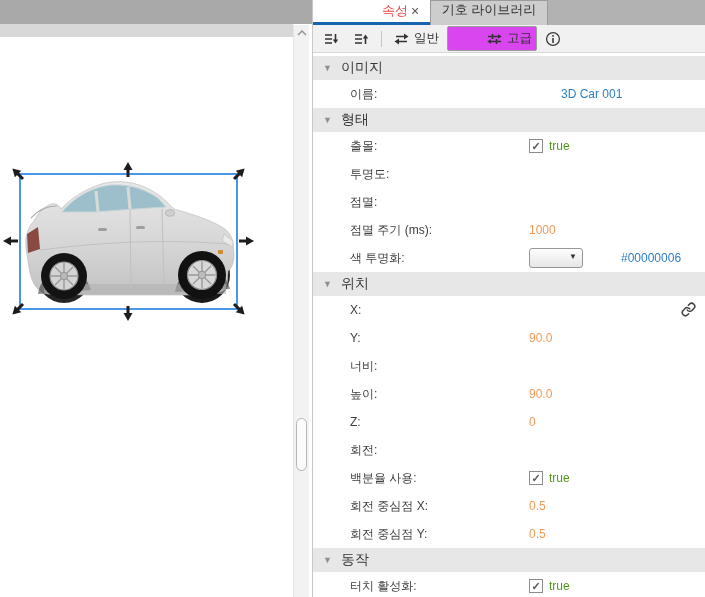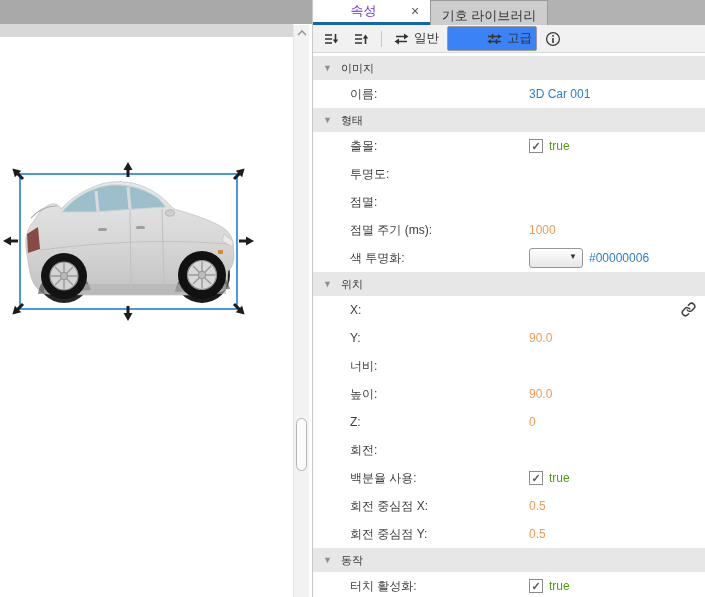--- a/index.html
+++ b/index.html
@@ -12,39 +12,39 @@
   .canvas-strip { position:absolute; left:0; top:24px; width:293px; height:13px; background:#d8d8d8; }
   .canvas-svg { position:absolute; left:0; top:0; }
   .vscroll { position:absolute; left:293px; top:25px; width:16px; height:572px; background:#f2f2f2; border-left:1px solid #e4e4e4; }
   .vscroll-up { height:15px; display:flex; align-items:center; justify-content:center; }
   .vscroll-thumb { position:absolute; left:2px; top:393px; width:11px; height:53px; background:#fbfbfb; border:1px solid #b5b5b5; border-radius:6px; }
 
   
   .panel { position:absolute; left:312px; top:0; width:393px; height:597px; background:#fff; border-left:1px solid #c9c9c9; }
   .tabbar { height:25px; background:#b2b2b2; display:flex; }
   .tab-active { width:117px; background:#fff; border-bottom:3px solid #1464ae; display:flex; align-items:center; padding:0 8px 0 6px; }
-  .tab-active .tab-label { flex:1; text-align:center; font-size:13px; color:#6d28d9; }
+  .tab-active .tab-label { flex:1; text-align:right; font-size:13px; color:#ef4444; }
   .tab-close { font-size:14px; color:#555; width:14px; text-align:center; cursor:default; }
-  .tab-inactive { width:118px; background:#cdcdcd; border:1px solid #9b9b9b; border-bottom:none; display:flex; align-items:flex-end; justify-content:center; font-size:13px; color:#333; }
+  .tab-inactive { width:118px; background:#cdcdcd; border:1px solid #9b9b9b; border-bottom:none; display:flex; align-items:flex-start; justify-content:center; font-size:13px; color:#333; }
   .tab-fill { flex:1; }
 
   .toolbar { height:28px; background:#f1f1f1; border-bottom:1px solid #d7d7d7; display:flex; align-items:center; padding-left:5px; gap:3px; font-size:12.5px; color:#2f2f2f; }
   .tbtn { display:flex; align-items:center; gap:4px; padding:3px 4px; border:1px solid transparent; border-radius:2px; }
-  .tbtn.pressed { background:#3b82f6; border-color:#9c9c9c;padding-left:38px; }
+  .tbtn.pressed { background:#d946ef; border-color:#9c9c9c;padding-left:38px; }
   .tsep { width:1px; height:16px; background:#c6c6c6; margin:0 3px; }
 
   .props { position:absolute; top:53px; left:0; right:0; bottom:0; overflow:hidden; padding-top:3px; }
   .sec-header { height:24px; background:#e7e7e7; display:flex; align-items:center; padding-left:10px; gap:9px; }
   .sec-tri { color:#8f8f8f; font-size:9px; line-height:1; }
-  .sec-title { font-size:11px; color:#383838; }
+  .sec-title { font-size:14px; color:#383838; }
   .prow { height:28px; display:flex; align-items:center; position:relative; padding-left:37px; font-size:12px; color:#3e3e3e;text-align:center; }
   .prow .val { position:absolute; left:216px; right:30px; display:flex; align-items:center; gap:6px; }
   .v-orange { color:#f09a57; }
   .v-green { color:#55981c; }
-  .v-blue { color:#2d7fc4; }
+  .v-blue { color:#2d7fc4;margin-left:32px; }
   .cb { width:14px; height:14px; border:1px solid #8d8d8d; background:#fff; display:inline-flex; align-items:center; justify-content:center; font-size:11px; font-weight:bold; color:#5b5b5b; line-height:1; flex:none; }
   .cb.unchecked { background:#f1f1f1; }
   .slider { position:relative; width:126px; height:16px; flex:none; }
   .slider-track { position:absolute; top:7px; left:0; right:0; height:3px; background:#dcdcdc; border-radius:2px; box-shadow:inset 0 1px 0 #c0c0c0; }
   .slider-thumb { position:absolute; top:1px; width:14px; height:14px; border-radius:50%; background:radial-gradient(circle at 35% 35%, #fdfdfd, #dcdcdc); border:1px solid #a5a5a5; }
   .combo { width:54px; height:20px; border:1px solid #979797; border-radius:3px; background:linear-gradient(#fefefe,#e6e6e6); position:relative; flex:none; }
   .combo-arrow { position:absolute; right:5px; top:4px; font-size:8px; color:#333; line-height:1; }
   .link-wrap { position:absolute; right:9px; top:6px; }
 </style>
 </head>

